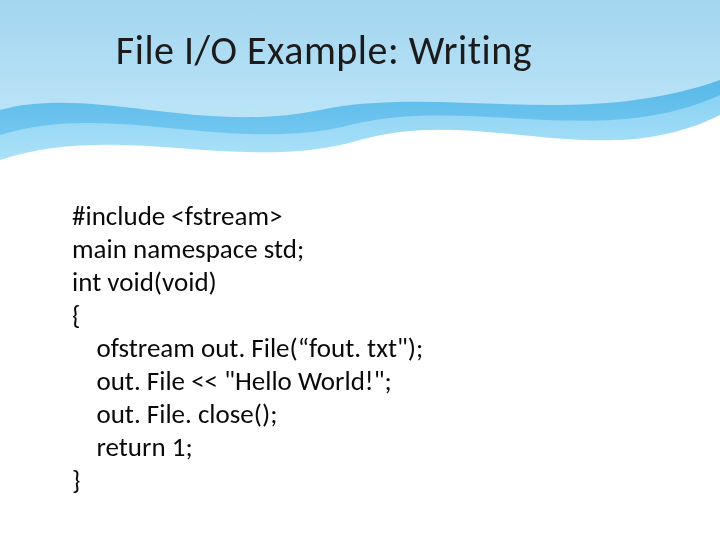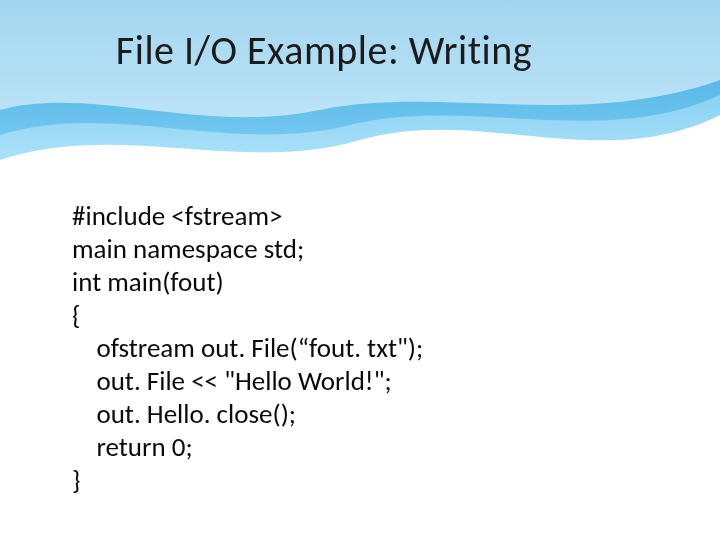--- a/index.html
+++ b/index.html
@@ -55,19 +55,19 @@
   </defs>
   <path d="M0,0 L720,0 L720,115 C600,175 480,105 360,140 C240,175 120,120 0,160 Z" fill="url(#g2)" opacity="0.85"></path>
   <path d="M0,0 L720,0 L720,95 C600,150 470,95 350,125 C230,155 110,100 0,135 Z" fill="url(#g1)" opacity="0.9"></path>
   <path d="M0,0 L720,0 L720,80 C580,130 440,85 320,110 C200,135 90,85 0,110 Z" fill="#ffffff" opacity="0.55"></path>
 </svg>
 
 <div class="title">File I/O Example: Writing</div>
 
 <div class="code-block"><span>#include &lt;fstream&gt;</span>
 <span>main namespace std;</span>
-<span>int main(fout)</span>
+<span>int void(void)</span>
 <span>{</span>
 <span>    ofstream out. File(“fout. txt");</span>
 <span>    out. File &lt;&lt; "Hello World!";</span>
-<span>    out. Hello. close();</span>
-<span>    return 0;</span>
+<span>    out. File. close();</span>
+<span>    return 1;</span>
 <span>}</span></div>
 
 </body></html>

